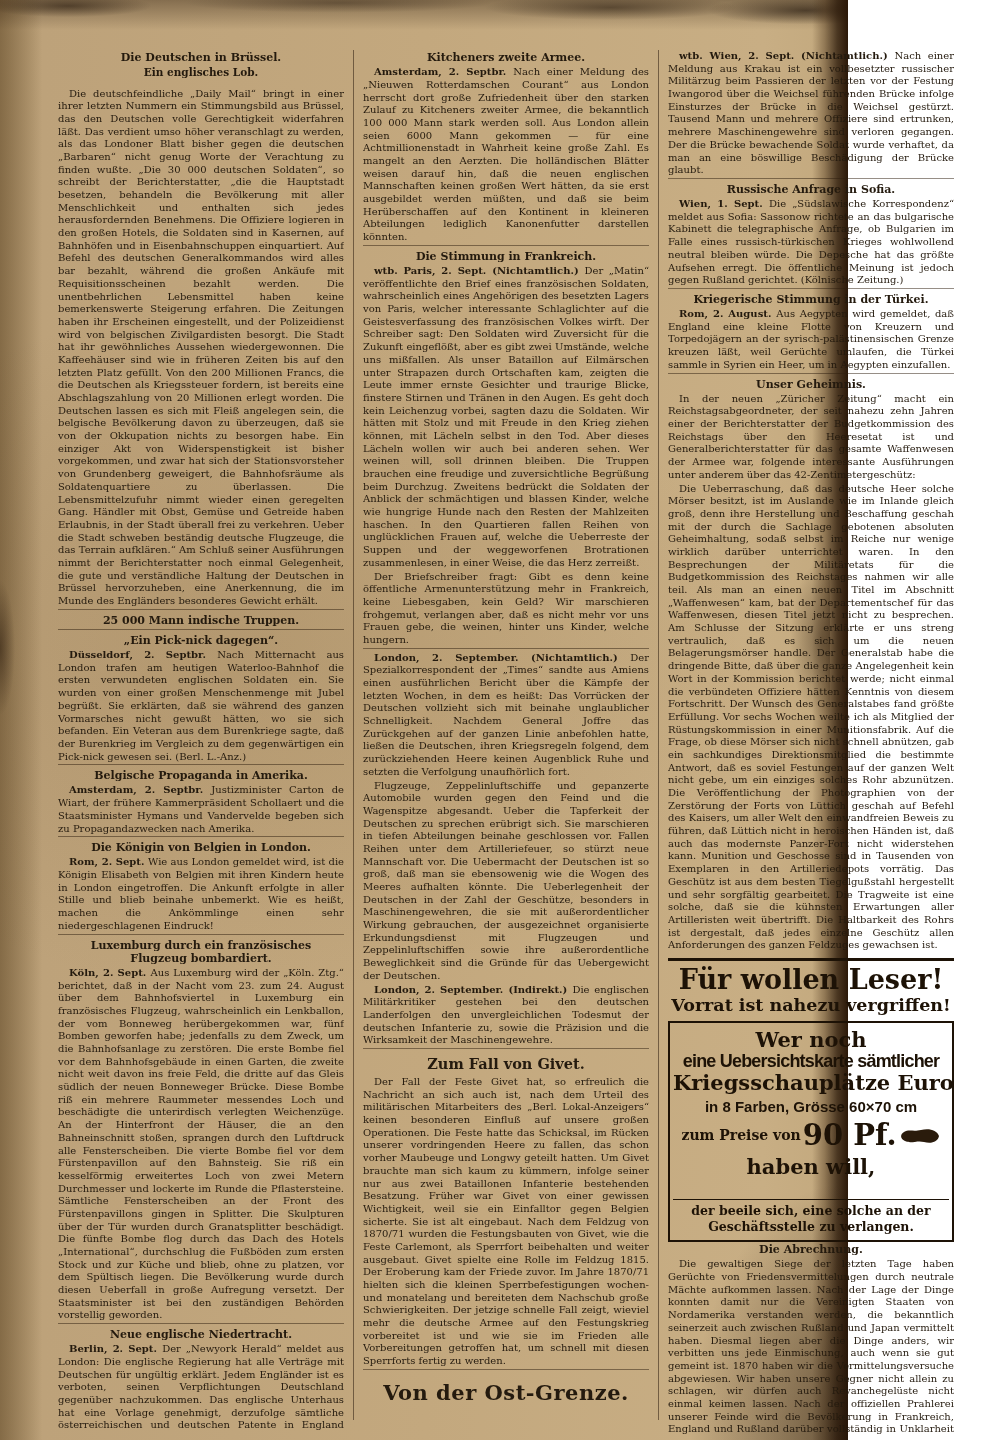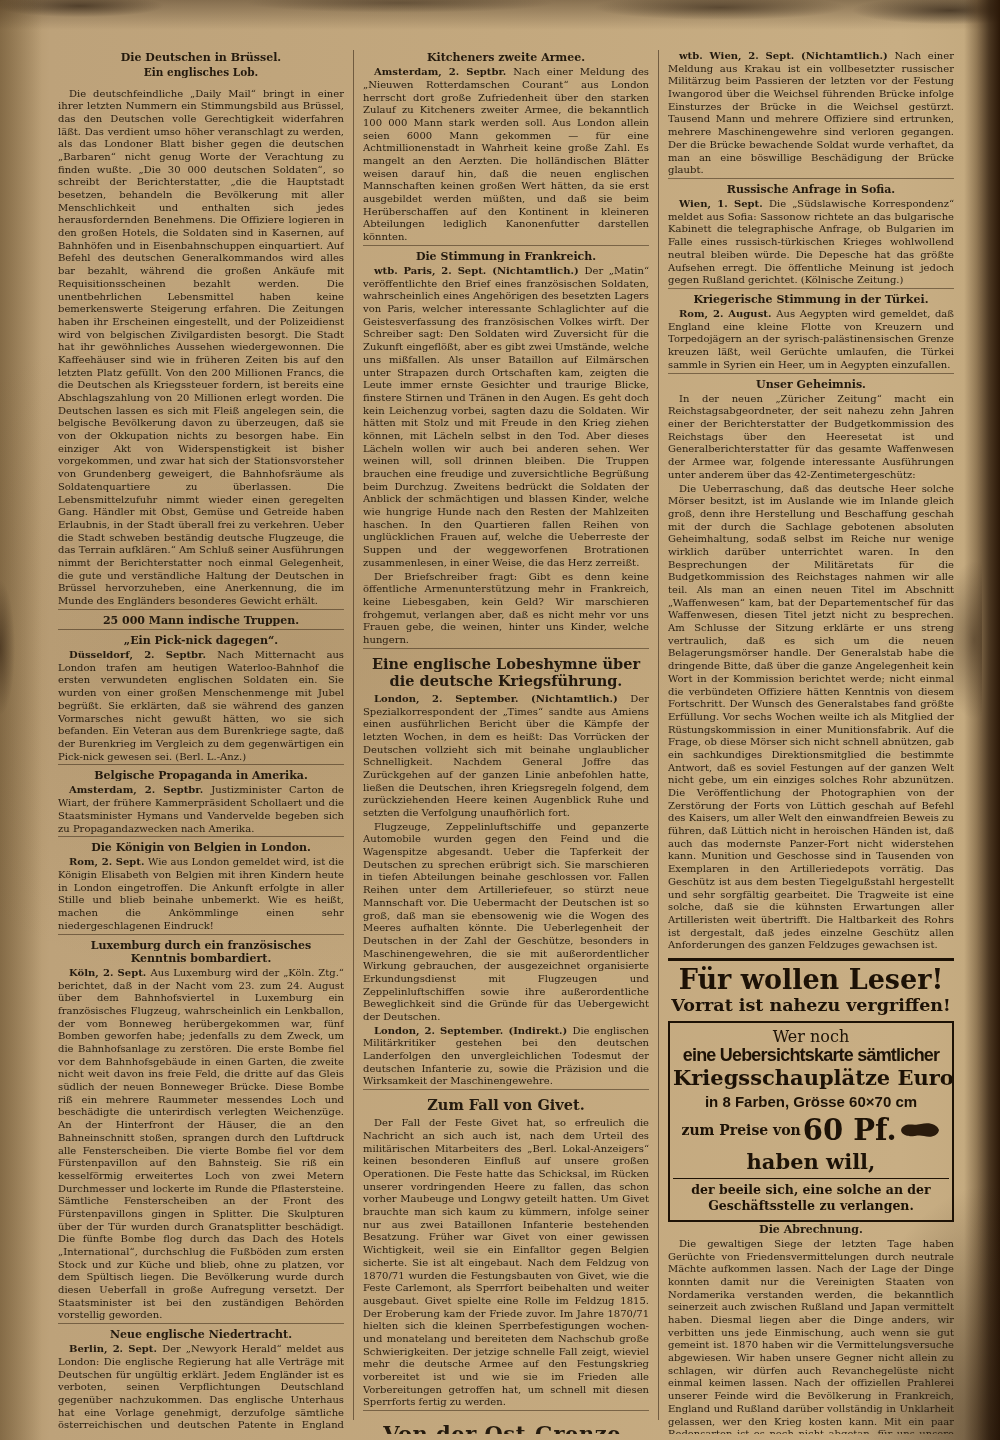--- a/index.html
+++ b/index.html
@@ -1,20 +1,20 @@
 <!DOCTYPE html>
 <html><head>
 <meta charset="utf-8">
 <style>
   * { margin:0; padding:0; box-sizing:border-box; }
   html,body { width:1000px; height:1440px; overflow:hidden; }
   body { font-family:"DejaVu Serif", serif; }
 
   .page {
-    position:relative; width:1000px; height:1440px;
+    position:relative; width:848px; height:1440px;
     background:
       radial-gradient(ellipse 700px 500px at 30% 45%, rgba(120,92,54,.18), transparent 70%),
       linear-gradient(90deg, #ab8f63 0%, #bda27a 5%, #c3a87e 50%, #c8ae84 90%, #c2a87d 100%),
       #c2a87d;
     color:#241a0e;
   }
 
   
   .edge-top { position:absolute; top:0; left:0; width:100%; height:30px; pointer-events:none;
     background:
@@ -45,27 +45,27 @@
   .a-display { font-weight:bold; text-align:center; font-size:21px; letter-spacing:.5px; margin:7px 0 4px; }
   .col p { text-indent:11px; margin-bottom:1px; }
   .col p b { font-weight:bold; }
 
   
   .ad { margin-top:6px; border-top:3px solid #1d1206; padding-top:5px; color:#1d1206; }
   .ad-t1 { font-size:27px; font-weight:bold; text-align:center; line-height:1.05; }
   .ad-t2 { font-size:17.5px; font-weight:bold; text-align:center; padding-bottom:4px;
            border-bottom:2px solid #1d1206; margin-bottom:0; }
   .ad-box { border:2px solid #1d1206; border-top:none; padding:5px 3px 6px; text-align:center; }
-  .ad-wer { font-size:16px; font-weight:normal; line-height:1.1; }
+  .ad-wer { font-size:21px; font-weight:bold; line-height:1.1; }
   .ad-karte1 { font-family:"Liberation Sans", sans-serif; font-size:18px; font-weight:bold; letter-spacing:-.8px; line-height:1.15; white-space:nowrap; }
   .ad-karte2 { font-size:21px; font-weight:bold; line-height:1.15; white-space:nowrap; }
   .ad-farben { font-family:"Liberation Sans", sans-serif; font-size:15px; font-weight:bold; margin-top:2px; }
   .ad-preis { font-size:14px; font-weight:bold; margin-top:1px; display:flex; align-items:center; justify-content:center; gap:2px; }
   .ad-preis-big { font-size:29px; font-weight:bold; }
-  .ad-haben { font-size:21px; font-weight:bold; border-bottom:1px solid #1d1206; padding-bottom:3px; margin-bottom:3px; }
+  .ad-haben { font-size:21px; font-weight:bold; border-bottom:1px solid #1d1206; padding-bottom:18px; margin-bottom:3px; }
   .ad-beeile { font-size:12.5px; font-weight:bold; line-height:1.25;text-align:center; }
   .hand-icon { vertical-align:middle; }
 </style>
 </head>
 <body>
 
 <div class="page">
   <div class="edge-top"></div>
   <div class="edge-left"></div>
   <div class="edge-right"></div>
@@ -88,41 +88,40 @@
         </section>
         <section class="article">
           <div class="a-head">Belgische Propaganda in Amerika.</div>
           <p><b>Amsterdam, 2. Septbr. </b>Justizminister Carton de Wiart, der frühere Kammerpräsident Schollaert und die Staatsminister Hymans und Vandervelde begeben sich zu Propagandazwecken nach Amerika.</p>
         </section>
         <section class="article">
           <div class="a-head">Die Königin von Belgien in London.</div>
           <p><b>Rom, 2. Sept. </b>Wie aus London gemeldet wird, ist die Königin Elisabeth von Belgien mit ihren Kindern heute in London eingetroffen. Die Ankunft erfolgte in aller Stille und blieb beinahe unbemerkt. Wie es heißt, machen die Ankömmlinge einen sehr niedergeschlagenen Eindruck!</p>
         </section>
         <section class="article">
-          <div class="a-head">Luxemburg durch ein französisches Kenntnis bombardiert.</div>
+          <div class="a-head">Luxemburg durch ein französisches Flugzeug bombardiert.</div>
           <p><b>Köln, 2. Sept. </b>Aus Luxemburg wird der „Köln. Ztg.“ berichtet, daß in der Nacht vom 23. zum 24. August über dem Bahnhofsviertel in Luxemburg ein französisches Flugzeug, wahrscheinlich ein Lenkballon, der vom Bonneweg herübergekommen war, fünf Bomben geworfen habe; jedenfalls zu dem Zweck, um die Bahnhofsanlage zu zerstören. Die erste Bombe fiel vor dem Bahnhofsgebäude in einen Garten, die zweite nicht weit davon ins freie Feld, die dritte auf das Gleis südlich der neuen Bonneweger Brücke. Diese Bombe riß ein mehrere Raummeter messendes Loch und beschädigte die unterirdisch verlegten Weichenzüge. An der Hinterfront der Häuser, die an den Bahneinschnitt stoßen, sprangen durch den Luftdruck alle Fensterscheiben. Die vierte Bombe fiel vor dem Fürstenpavillon auf den Bahnsteig. Sie riß ein kesselförmig erweitertes Loch von zwei Metern Durchmesser und lockerte im Runde die Pflastersteine. Sämtliche Fensterscheiben an der Front des Fürstenpavillons gingen in Splitter. Die Skulpturen über der Tür wurden durch Granatsplitter beschädigt. Die fünfte Bombe flog durch das Dach des Hotels „International“, durchschlug die Fußböden zum ersten Stock und zur Küche und blieb, ohne zu platzen, vor dem Spültisch liegen. Die Bevölkerung wurde durch diesen Ueberfall in große Aufregung versetzt. Der Staatsminister ist bei den zuständigen Behörden vorstellig geworden.</p>
         </section>
         <section class="article">
           <div class="a-head">Neue englische Niedertracht.</div>
           <p><b>Berlin, 2. Sept. </b>Der „Newyork Herald“ meldet aus London: Die englische Regierung hat alle Verträge mit Deutschen für ungültig erklärt. Jedem Engländer ist es verboten, seinen Verpflichtungen Deutschland gegenüber nachzukommen. Das englische Unterhaus hat eine Vorlage genehmigt, derzufolge sämtliche österreichischen und deutschen Patente in England nicht nur für die Dauer des Krieges, sondern für die ganze Schutzfrist als nichtig erklärt werden.</p>
         </section>
       </div>
     <div class="divider"></div>
     <div class="col">
         <section class="article">
           <div class="a-head">Kitcheners zweite Armee.</div>
           <p><b>Amsterdam, 2. Septbr. </b>Nach einer Meldung des „Nieuwen Rotterdamschen Courant“ aus London herrscht dort große Zufriedenheit über den starken Zulauf zu Kitcheners zweiter Armee, die bekanntlich 100 000 Mann stark werden soll. Aus London allein seien 6000 Mann gekommen — für eine Achtmillionenstadt in Wahrheit keine große Zahl. Es mangelt an den Aerzten. Die holländischen Blätter weisen darauf hin, daß die neuen englischen Mannschaften keinen großen Wert hätten, da sie erst ausgebildet werden müßten, und daß sie beim Herüberschaffen auf den Kontinent in kleineren Abteilungen lediglich Kanonenfutter darstellen könnten.</p>
         </section>
         <section class="article">
           <div class="a-head">Die Stimmung in Frankreich.</div>
           <p><b>wtb. Paris, 2. Sept. (Nichtamtlich.) </b>Der „Matin“ veröffentlichte den Brief eines französischen Soldaten, wahrscheinlich eines Angehörigen des besetzten Lagers von Paris, welcher interessante Schlaglichter auf die Geistesverfassung des französischen Volkes wirft. Der Schreiber sagt: Den Soldaten wird Zuversicht für die Zukunft eingeflößt, aber es gibt zwei Umstände, welche uns mißfallen. Als unser Bataillon auf Eilmärschen unter Strapazen durch Ortschaften kam, zeigten die Leute immer ernste Gesichter und traurige Blicke, finstere Stirnen und Tränen in den Augen. Es geht doch kein Leichenzug vorbei, sagten dazu die Soldaten. Wir hätten mit Stolz und mit Freude in den Krieg ziehen können, mit Lächeln selbst in den Tod. Aber dieses Lächeln wollen wir auch bei anderen sehen. Wer weinen will, soll drinnen bleiben. Die Truppen brauchen eine freudige und zuversichtliche Begrüßung beim Durchzug. Zweitens bedrückt die Soldaten der Anblick der schmächtigen und blassen Kinder, welche wie hungrige Hunde nach den Resten der Mahlzeiten haschen. In den Quartieren fallen Reihen von unglücklichen Frauen auf, welche die Ueberreste der Suppen und der weggeworfenen Brotrationen zusammenlesen, in einer Weise, die das Herz zerreißt.</p>
           <p>Der Briefschreiber fragt: Gibt es denn keine öffentliche Armenunterstützung mehr in Frankreich, keine Liebesgaben, kein Geld? Wir marschieren frohgemut, verlangen aber, daß es nicht mehr vor uns Frauen gebe, die weinen, hinter uns Kinder, welche hungern.</p>
         </section>
         <section class="article">
-          <div class="a-head large">Eine englische Lobeshymne über die deutsche Kriegsführung.</div>
           <p><b>London, 2. September. (Nichtamtlich.) </b>Der Spezialkorrespondent der „Times“ sandte aus Amiens einen ausführlichen Bericht über die Kämpfe der letzten Wochen, in dem es heißt: Das Vorrücken der Deutschen vollzieht sich mit beinahe unglaublicher Schnelligkeit. Nachdem General Joffre das Zurückgehen auf der ganzen Linie anbefohlen hatte, ließen die Deutschen, ihren Kriegsregeln folgend, dem zurückziehenden Heere keinen Augenblick Ruhe und setzten die Verfolgung unaufhörlich fort.</p>
           <p>Flugzeuge, Zeppelinluftschiffe und gepanzerte Automobile wurden gegen den Feind und die Wagenspitze abgesandt. Ueber die Tapferkeit der Deutschen zu sprechen erübrigt sich. Sie marschieren in tiefen Abteilungen beinahe geschlossen vor. Fallen Reihen unter dem Artilleriefeuer, so stürzt neue Mannschaft vor. Die Uebermacht der Deutschen ist so groß, daß man sie ebensowenig wie die Wogen des Meeres aufhalten könnte. Die Ueberlegenheit der Deutschen in der Zahl der Geschütze, besonders in Maschinengewehren, die sie mit außerordentlicher Wirkung gebrauchen, der ausgezeichnet organisierte Erkundungsdienst mit Flugzeugen und Zeppelinluftschiffen sowie ihre außerordentliche Beweglichkeit sind die Gründe für das Uebergewicht der Deutschen.</p>
           <p><b>London, 2. September. (Indirekt.) </b>Die englischen Militärkritiker gestehen bei den deutschen Landerfolgen den unvergleichlichen Todesmut der deutschen Infanterie zu, sowie die Präzision und die Wirksamkeit der Maschinengewehre.</p>
         </section>
         <section class="article">
           <div class="a-head large">Zum Fall von Givet.</div>
           <p>Der Fall der Feste Givet hat, so erfreulich die Nachricht an sich auch ist, nach dem Urteil des militärischen Mitarbeiters des „Berl. Lokal-Anzeigers“ keinen besonderen Einfluß auf unsere großen Operationen. Die Feste hatte das Schicksal, im Rücken unserer vordringenden Heere zu fallen, das schon vorher Maubeuge und Longwy geteilt hatten. Um Givet brauchte man sich kaum zu kümmern, infolge seiner nur aus zwei Bataillonen Infanterie bestehenden Besatzung. Früher war Givet von einer gewissen Wichtigkeit, weil sie ein Einfalltor gegen Belgien sicherte. Sie ist alt eingebaut. Nach dem Feldzug von 1870/71 wurden die Festungsbauten von Givet, wie die Feste Carlemont, als Sperrfort beibehalten und weiter ausgebaut. Givet spielte eine Rolle im Feldzug 1815. Der Eroberung kam der Friede zuvor. Im Jahre 1870/71 hielten sich die kleinen Sperrbefestigungen wochen- und monatelang und bereiteten dem Nachschub große Schwierigkeiten. Der jetzige schnelle Fall zeigt, wieviel mehr die deutsche Armee auf den Festungskrieg vorbereitet ist und wie sie im Frieden alle Vorbereitungen getroffen hat, um schnell mit diesen Sperrforts fertig zu werden.</p>
         </section>
         <section class="article">
           <div class="a-display">Von der Ost-Grenze.</div>
@@ -152,21 +151,21 @@
       <div class="ad">
         <div class="ad-t1">Für wollen Leser!</div>
         <div class="ad-t2">Vorrat ist nahezu vergriffen!</div>
         <div class="ad-box">
           <div class="ad-wer">Wer noch</div>
           <div class="ad-karte1">eine Uebersichtskarte sämtlicher</div>
           <div class="ad-karte2">Kriegsschauplätze Europas</div>
           <div class="ad-farben">in 8 Farben, Grösse 60×70 cm</div>
           <div class="ad-preis">
             <span>zum Preise von</span>
-            <span class="ad-preis-big">60 Pf.</span>
+            <span class="ad-preis-big">90 Pf.</span>
             <svg class="hand-icon" width="42" height="20" viewBox="0 0 42 20">
               <path d="M40 10 C38 4 30 2 22 4 C14 6 10 3 5 6 C1 8 1 13 6 15 C12 18 18 14 25 16 C32 18 39 16 40 10 Z" fill="#2a1b0c"></path>
             </svg>
           </div>
           <div class="ad-haben">haben will,</div>
           <div class="ad-beeile">der beeile sich, eine solche an der</div>
           <div class="ad-beeile">Geschäftsstelle zu verlangen.</div>
         </div>
       </div>
 

